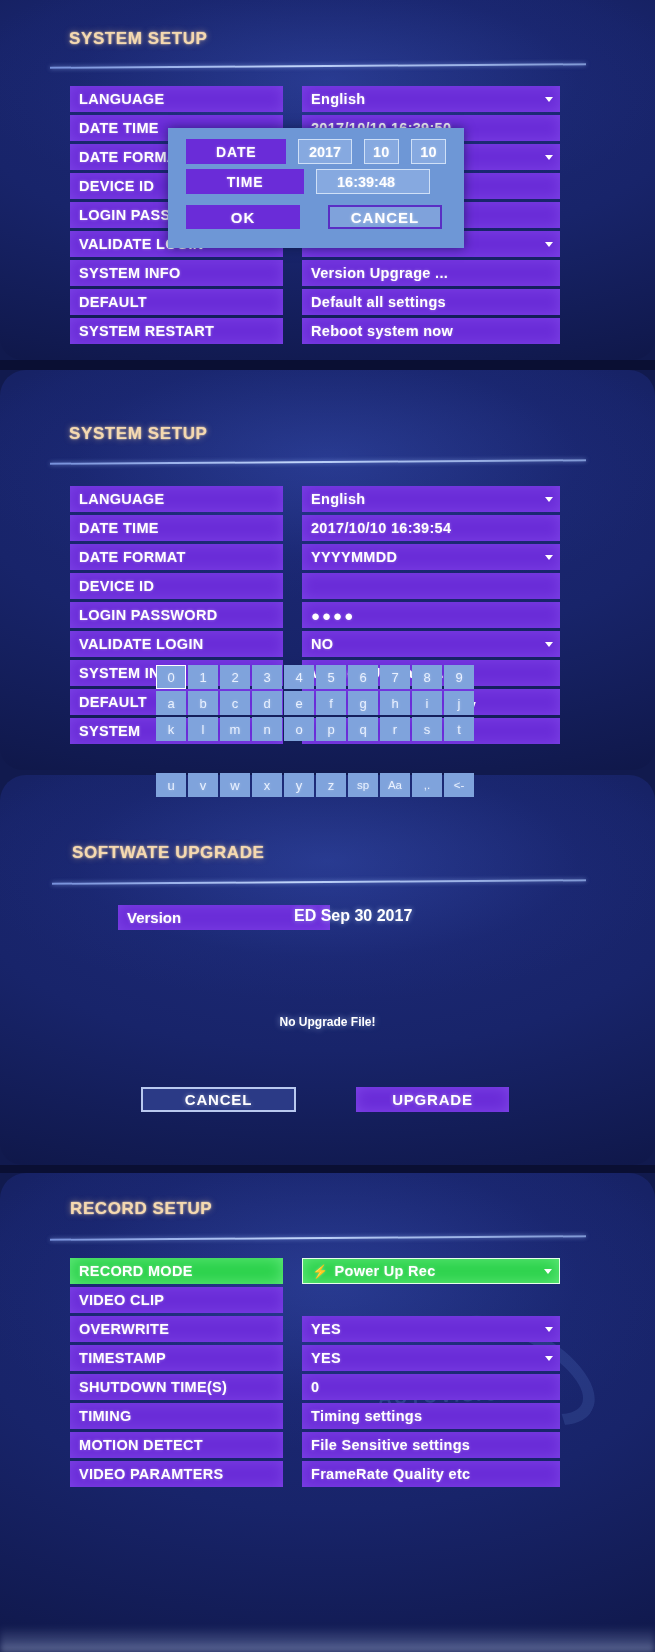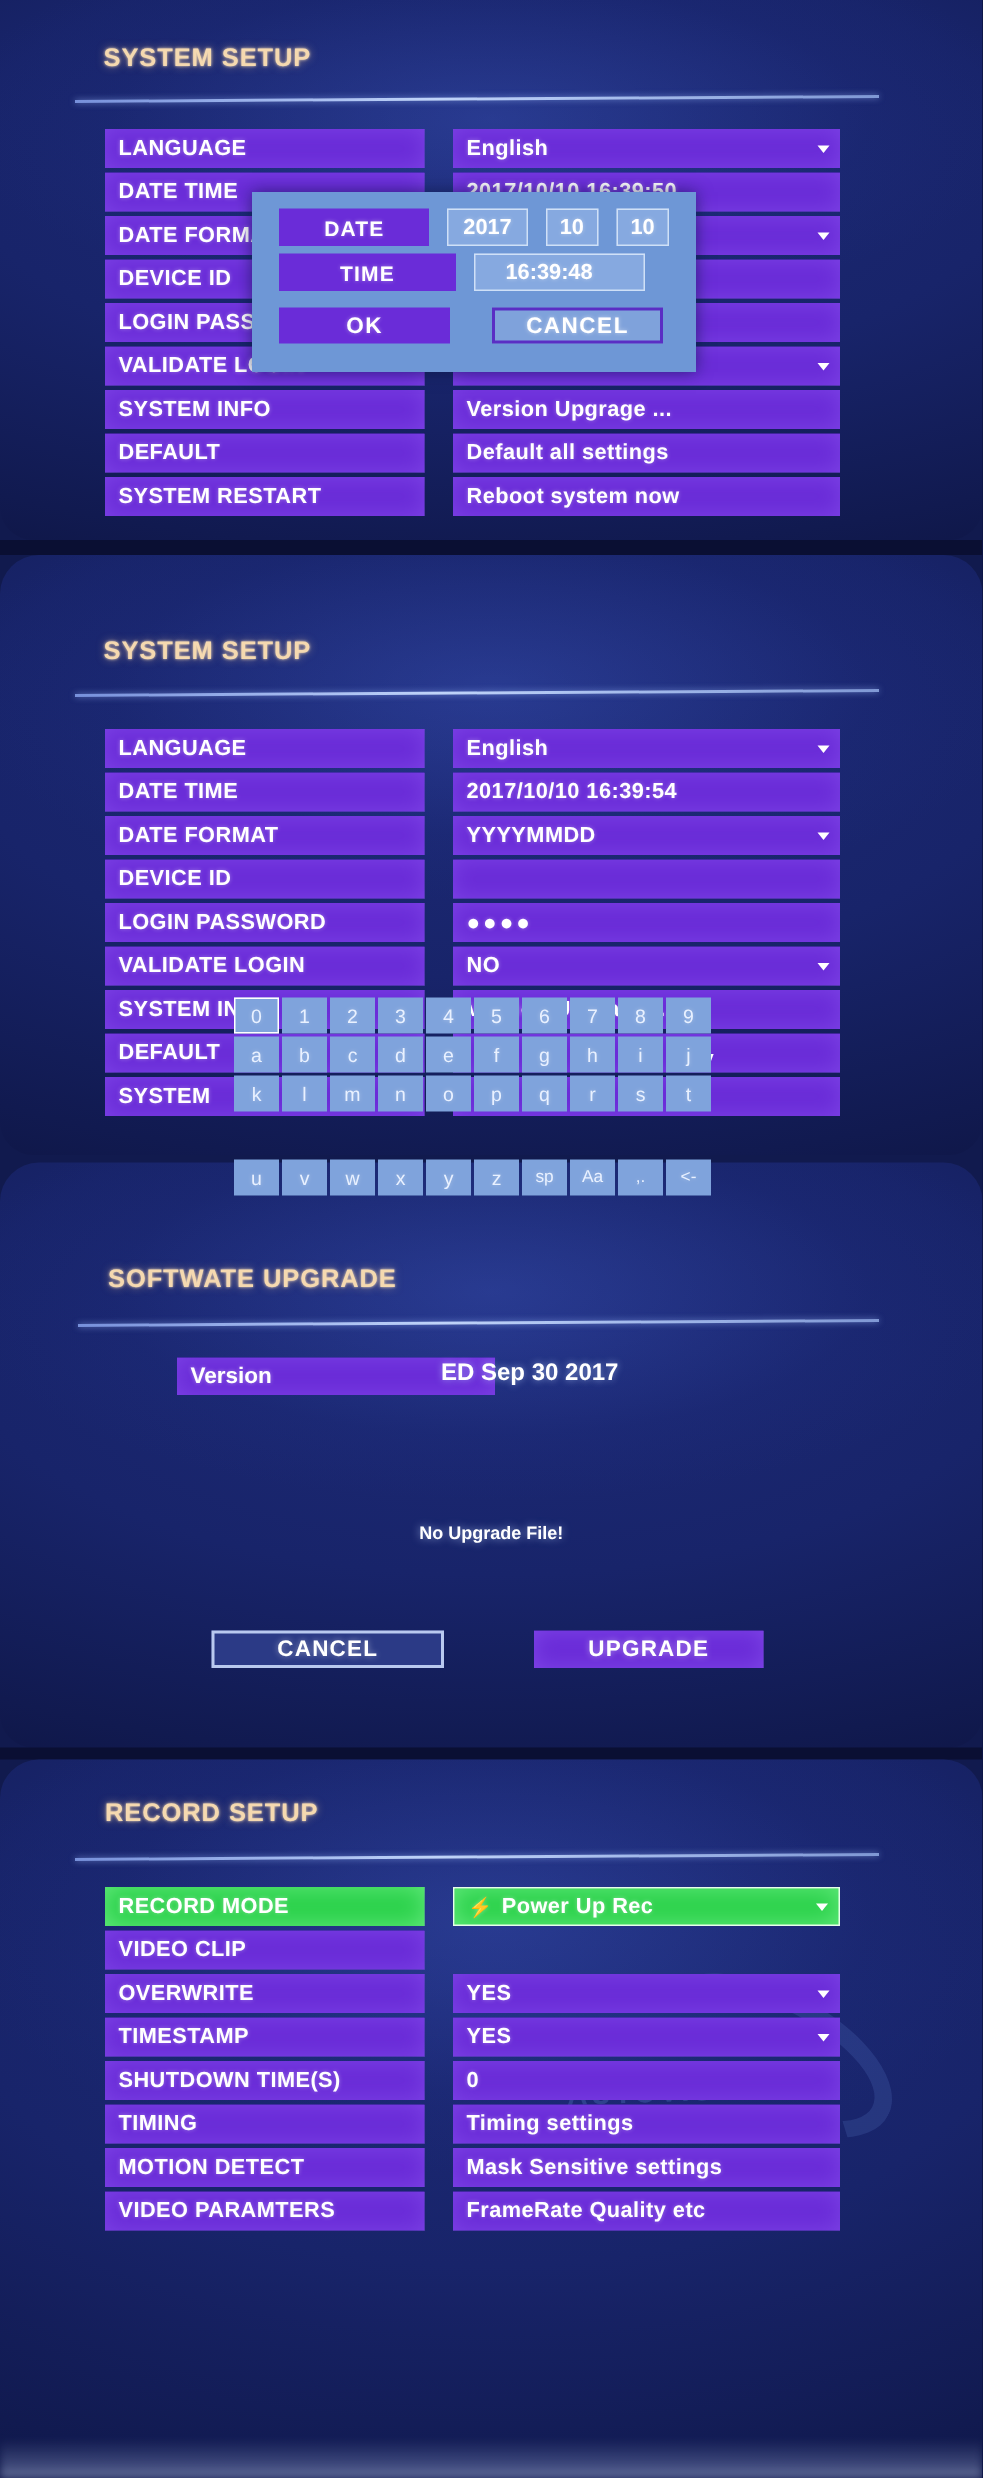--- a/index.html
+++ b/index.html
@@ -507,21 +507,21 @@
       </div>
       <div class="row wide">
         <div class="cell-label">TIMING</div>
         <div class="cell-value">
           <span>Timing settings</span>
         </div>
       </div>
       <div class="row wide">
         <div class="cell-label">MOTION DETECT</div>
         <div class="cell-value">
-          <span>Mask Sensitive settings</span>
+          <span>File Sensitive settings</span>
         </div>
       </div>
       <div class="row wide">
         <div class="cell-label">VIDEO PARAMTERS</div>
         <div class="cell-value">
           <span>FrameRate Quality etc</span>
         </div>
       </div>
     </div>
 

